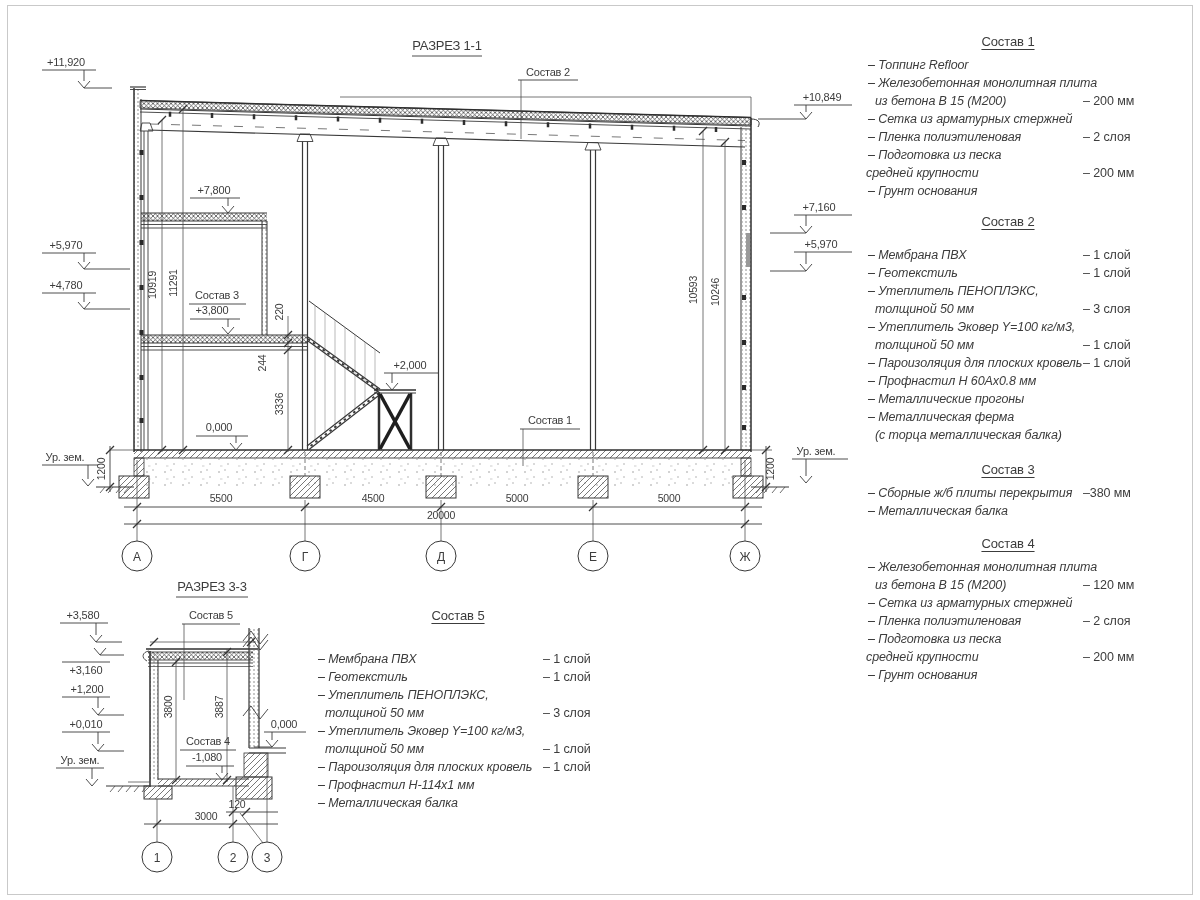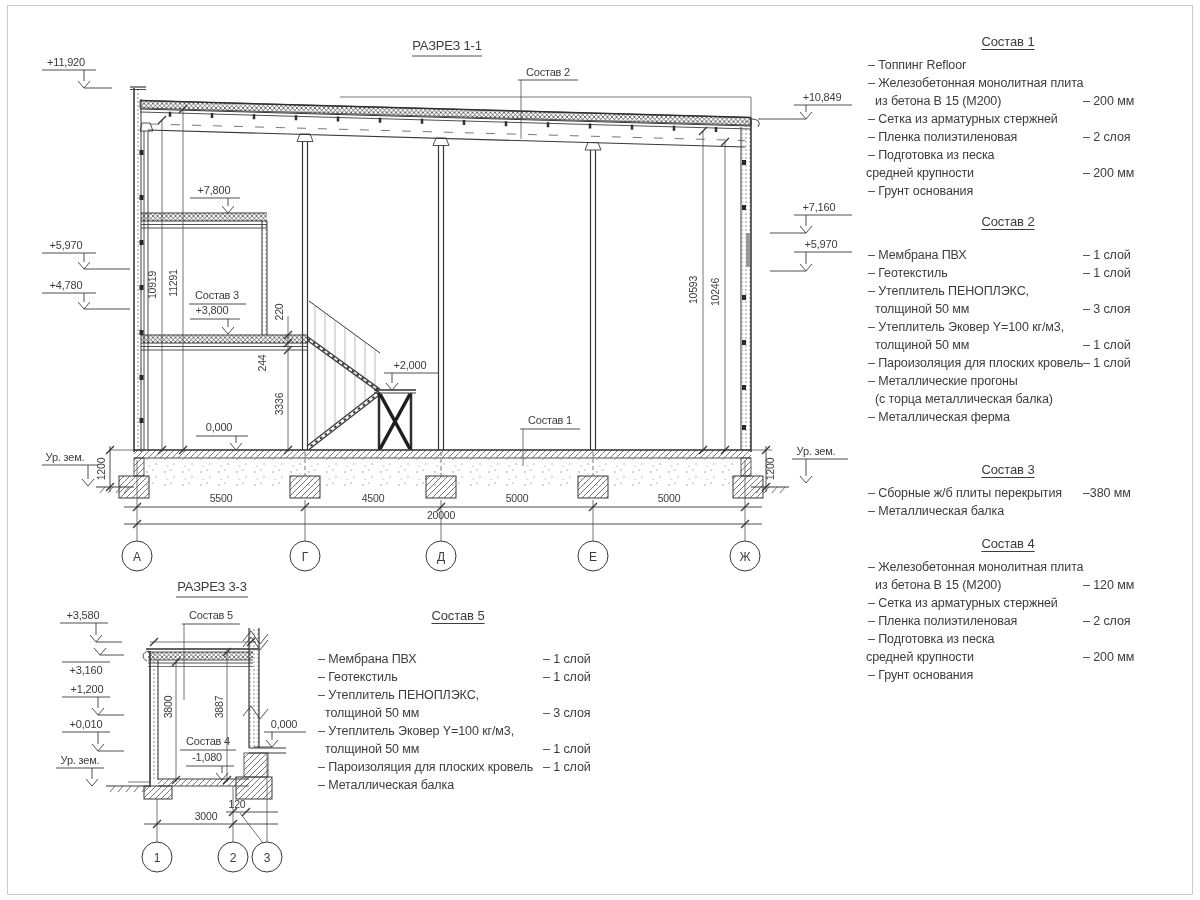--- a/index.html
+++ b/index.html
@@ -19,21 +19,21 @@
   .s15{stroke:#2f2f2f;stroke-width:1.5;fill:none;}
   .tick{stroke:#353535;stroke-width:1.3;fill:none;}
   .dash{stroke:#555;stroke-width:0.8;stroke-dasharray:9 12;fill:none;}
   .adash{stroke:#555;stroke-width:0.8;stroke-dasharray:4 3;fill:none;}
   .mesh{stroke:#8a8a8a;stroke-width:0.6;fill:none;}
   .strdash{stroke:#3b3b3b;stroke-width:2;stroke-dasharray:2.5 3.5;fill:none;}
   .comp-block{position:absolute;width:300px;font-size:12.5px;line-height:15px;color:#3c3c3c;letter-spacing:-0.1px;}
   .comp-title{text-align:center;font-size:13px;height:16px;padding-top:4px;margin-bottom:var(--gap,8px);
               text-decoration:underline;text-underline-offset:3px;}
   .comp-row{position:relative;height:18px;}
-  .comp-name{position:absolute;left:10px;white-space:nowrap;}
+  .comp-name{position:absolute;left:10px;white-space:nowrap;font-style:italic;}
   .comp-name.ind0{left:8px;}
   .comp-name.ind2{left:17px;}
   .comp-value{position:absolute;left:var(--voff,225px);white-space:nowrap;text-align:right;}
 </style>
 </head>
 <body>
 
 <div class="page">
 <div class="frame"></div>
 
@@ -396,27 +396,30 @@
         </div>
         <div class="comp-row">
           <span class="comp-name ind2">толщиной 50 мм</span>
           <span class="comp-value">– 1 слой</span>
         </div>
         <div class="comp-row">
           <span class="comp-name ind1">– Пароизоляция для плоских кровель</span>
           <span class="comp-value">– 1 слой</span>
         </div>
         <div class="comp-row">
+          <span class="comp-name ind1">– Профнастил Н 60Ах0.8 мм</span>
+        </div>
+        <div class="comp-row">
           <span class="comp-name ind1">– Металлические прогоны</span>
         </div>
         <div class="comp-row">
+          <span class="comp-name ind1">– Металлическая ферма</span>
+        </div>
+        <div class="comp-row">
           <span class="comp-name ind2">(с торца металлическая балка)</span>
-        </div>
-        <div class="comp-row">
-          <span class="comp-name ind1">– Металлическая ферма</span>
         </div>
       </div>
 </div>
 <div class="comp-block" style="left:858px;top:458px;--gap:8px;--voff:225px">
   <div class="comp-title">Состав 3</div>
   <div class="comp-rows">
         <div class="comp-row">
           <span class="comp-name ind1">– Сборные ж/б плиты перекрытия</span>
           <span class="comp-value">–380 мм</span>
         </div>
@@ -477,18 +480,21 @@
         </div>
         <div class="comp-row">
           <span class="comp-name ind2">толщиной 50 мм</span>
           <span class="comp-value">– 1 слой</span>
         </div>
         <div class="comp-row">
           <span class="comp-name ind1">– Пароизоляция для плоских кровель</span>
           <span class="comp-value">– 1 слой</span>
         </div>
         <div class="comp-row">
+          <span class="comp-name ind1">– Профнастил Н-114х1 мм</span>
+        </div>
+        <div class="comp-row">
           <span class="comp-name ind1">– Металлическая балка</span>
         </div>
       </div>
 </div>
 
 </div>
 
 </body></html>

